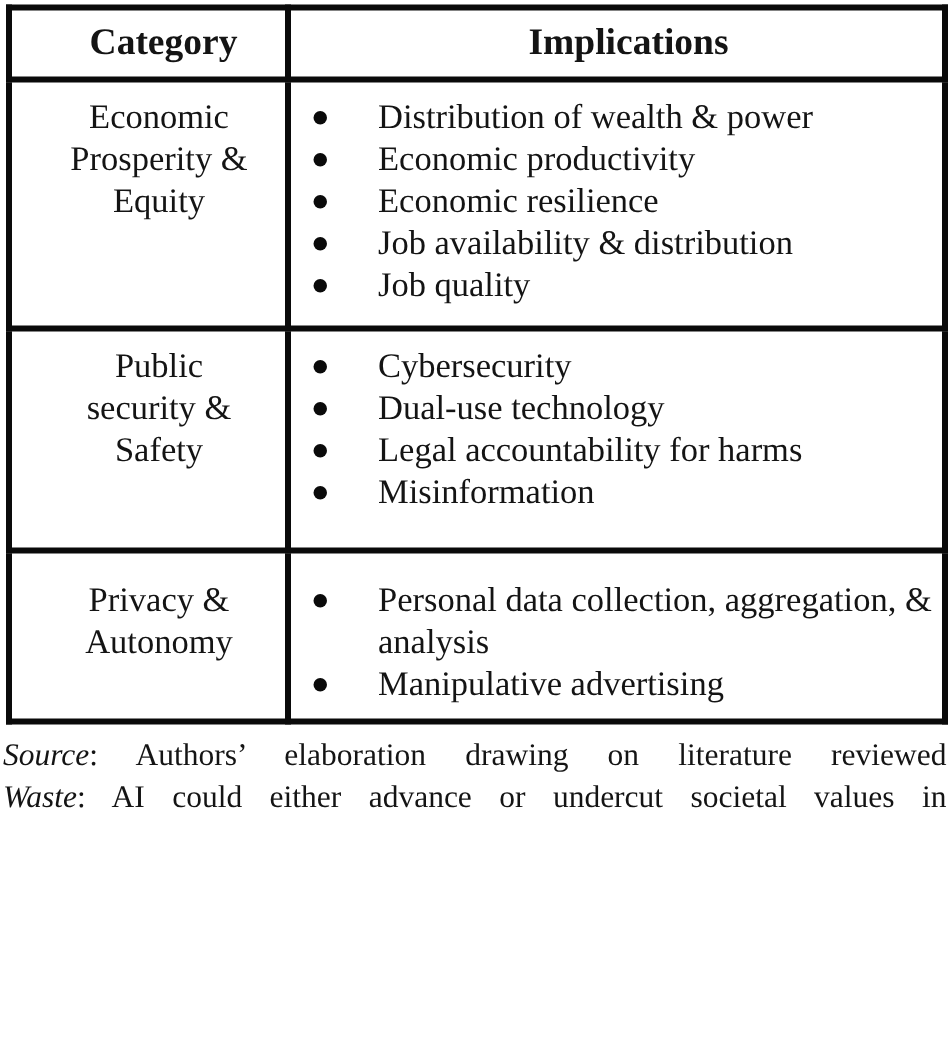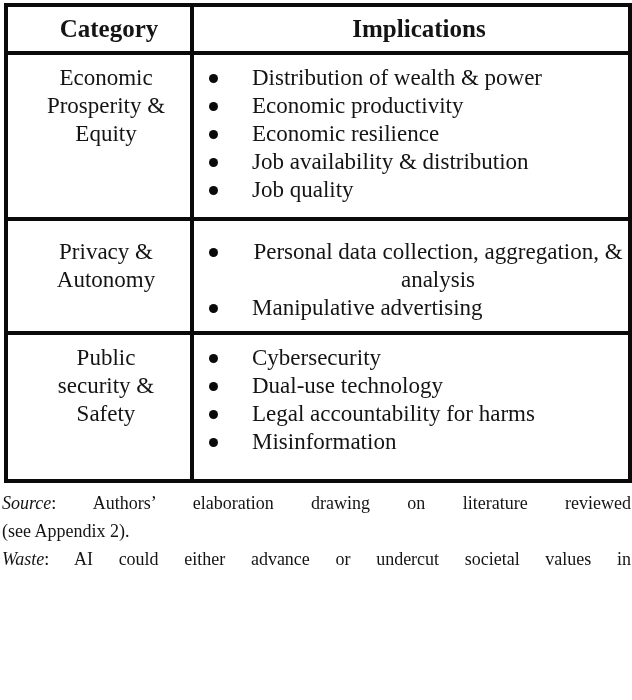--- a/index.html
+++ b/index.html
@@ -60,27 +60,26 @@
   }
   .bullet-dot{
     flex:none;
     width:9px;height:9px;
     margin-top:10px;
     border-radius:50%;
     background:var(--border-color);
   }
   .imp-text{
     padding-left:34px;
-    text-align:center;
   }
 
   .footnote{
     width:629px;
     margin:6px 0 0 2px;
-    font-size:18px;
+    font-size:21px;
     line-height:28px;
   }
   .footnote p{margin:0;padding:0;}
   .jline{
     text-align:justify;
     text-align-last:justify;
   }
   .it{font-style:italic;}
 </style>
 </head>
@@ -120,34 +119,20 @@
             <div class="imp-item">
               <span class="bullet-dot"></span>
               <span class="imp-text">Job availability &amp; distribution</span>
             </div>
             <div class="imp-item">
               <span class="bullet-dot"></span>
               <span class="imp-text">Job quality</span>
             </div>
           </td>
         </tr>
-        <tr class="body-row row-3">
-          <td class="cat-cell">Privacy &amp;
-Autonomy</td>
-          <td class="imp-cell">
-            <div class="imp-item">
-              <span class="bullet-dot"></span>
-              <span class="imp-text">Personal data collection, aggregation, &amp; analysis</span>
-            </div>
-            <div class="imp-item">
-              <span class="bullet-dot"></span>
-              <span class="imp-text">Manipulative advertising</span>
-            </div>
-          </td>
-        </tr>
         <tr class="body-row row-2">
           <td class="cat-cell">Public
 security &amp;
 Safety</td>
           <td class="imp-cell">
             <div class="imp-item">
               <span class="bullet-dot"></span>
               <span class="imp-text">Cybersecurity</span>
             </div>
             <div class="imp-item">
@@ -157,22 +142,35 @@
             <div class="imp-item">
               <span class="bullet-dot"></span>
               <span class="imp-text">Legal accountability for harms</span>
             </div>
             <div class="imp-item">
               <span class="bullet-dot"></span>
               <span class="imp-text">Misinformation</span>
             </div>
           </td>
         </tr>
+        <tr class="body-row row-3">
+          <td class="cat-cell">Privacy &amp;
+Autonomy</td>
+          <td class="imp-cell">
+            <div class="imp-item">
+              <span class="bullet-dot"></span>
+              <span class="imp-text">Personal data collection, aggregation, &amp; analysis</span>
+            </div>
+            <div class="imp-item">
+              <span class="bullet-dot"></span>
+              <span class="imp-text">Manipulative advertising</span>
+            </div>
+          </td>
+        </tr>
       </tbody>
   </table>
 
   <div class="footnote">
     <p class="jline"><span class="it">Source</span><span>: Authors’ elaboration drawing on literature reviewed</span></p>
-    <p><span class="it"></span><span>(see Appendix 2).</span></p>
     <p class="jline"><span class="it">Waste</span><span>: AI could either advance or undercut societal values in</span></p>
   </div>
 
 </div>
 
 </body></html>

